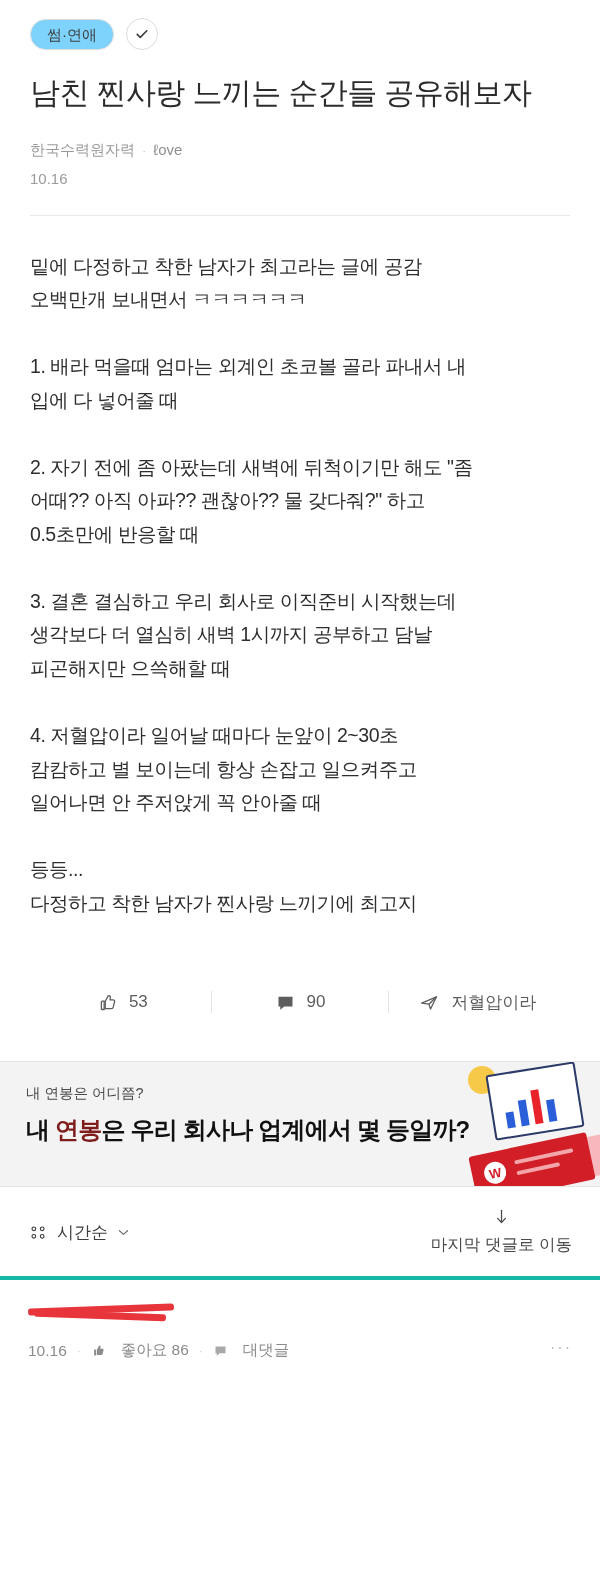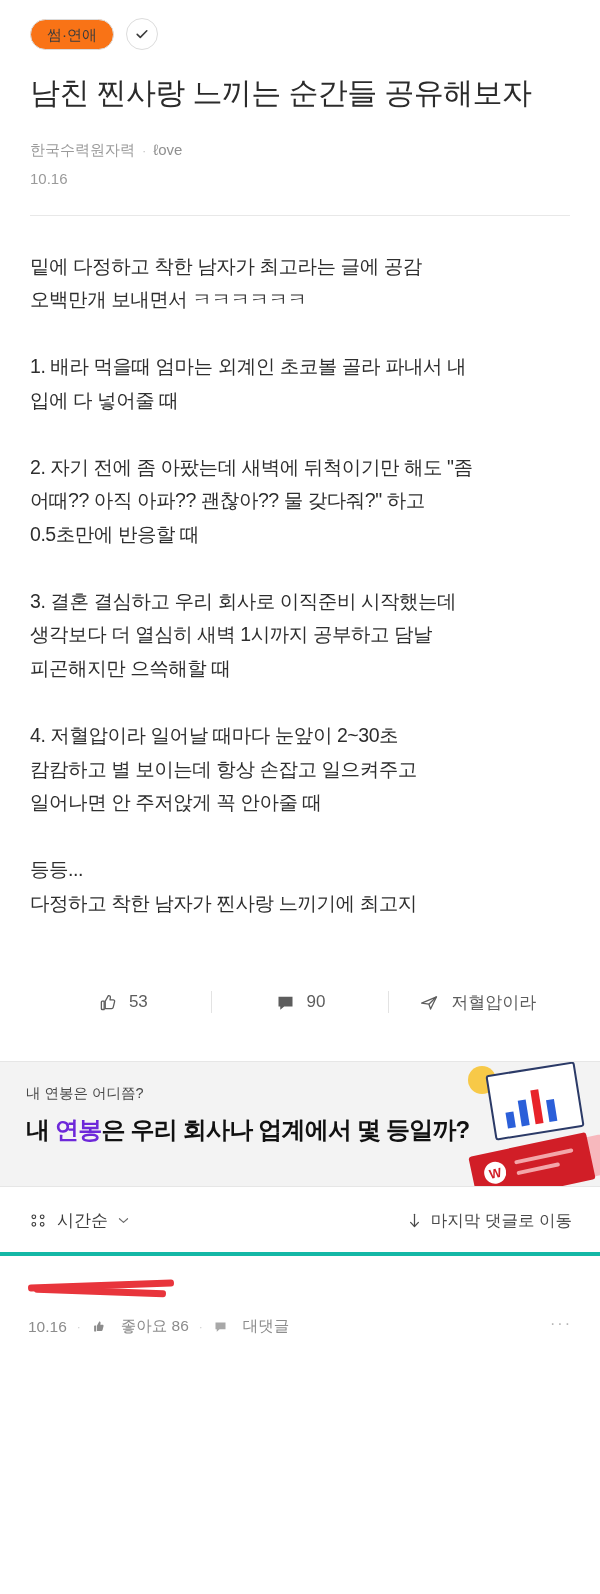--- a/index.html
+++ b/index.html
@@ -26,21 +26,21 @@
     align-items: center;
     gap: 12px;
     padding: 18px 30px 6px 30px;
   }
   .chip {
     border: 1px solid #dcdcdc;
     border-radius: 20px;
     padding: 7px 16px;
     font-size: 15px;
     color: #3c3c3c;
-    background: #f97316;
+    background: #7dd3fc;
     line-height: 1;
   }
   .check-chip {
     width: 30px;
     height: 30px;
     border: 1px solid #dcdcdc;
     border-radius: 50%;
     display: flex;
     align-items: center;
     justify-content: center;
@@ -136,21 +136,21 @@
   }
   .ad-big {
     position: absolute;
     left: 26px;
     top: 52px;
     font-size: 24px;
     font-weight: bold;
     color: #111;
     letter-spacing: -0.8px;
   }
-  .ad-big .hl { color: #6d28d9; }
+  .ad-big .hl { color: #7f1d1d; }
   .ad-art {
     position: absolute;
     right: 0;
     top: 0;
     width: 250px;
     height: 124px;
   }
   .coin {
     position: absolute;
     width: 28px; height: 28px;
@@ -236,20 +236,21 @@
     gap: 9px;
     font-size: 17px;
     color: #3d3d3d;
   }
   .gotolast {
     display: flex;
     align-items: center;
     gap: 9px;
     font-size: 16.5px;
     color: #4a4a4a;
+    flex-direction: column;
   }
 
   
   .comment {
     padding: 24px 28px 0 28px;
   }
   .redact {
     width: 150px;
     height: 16px;
     position: relative;

